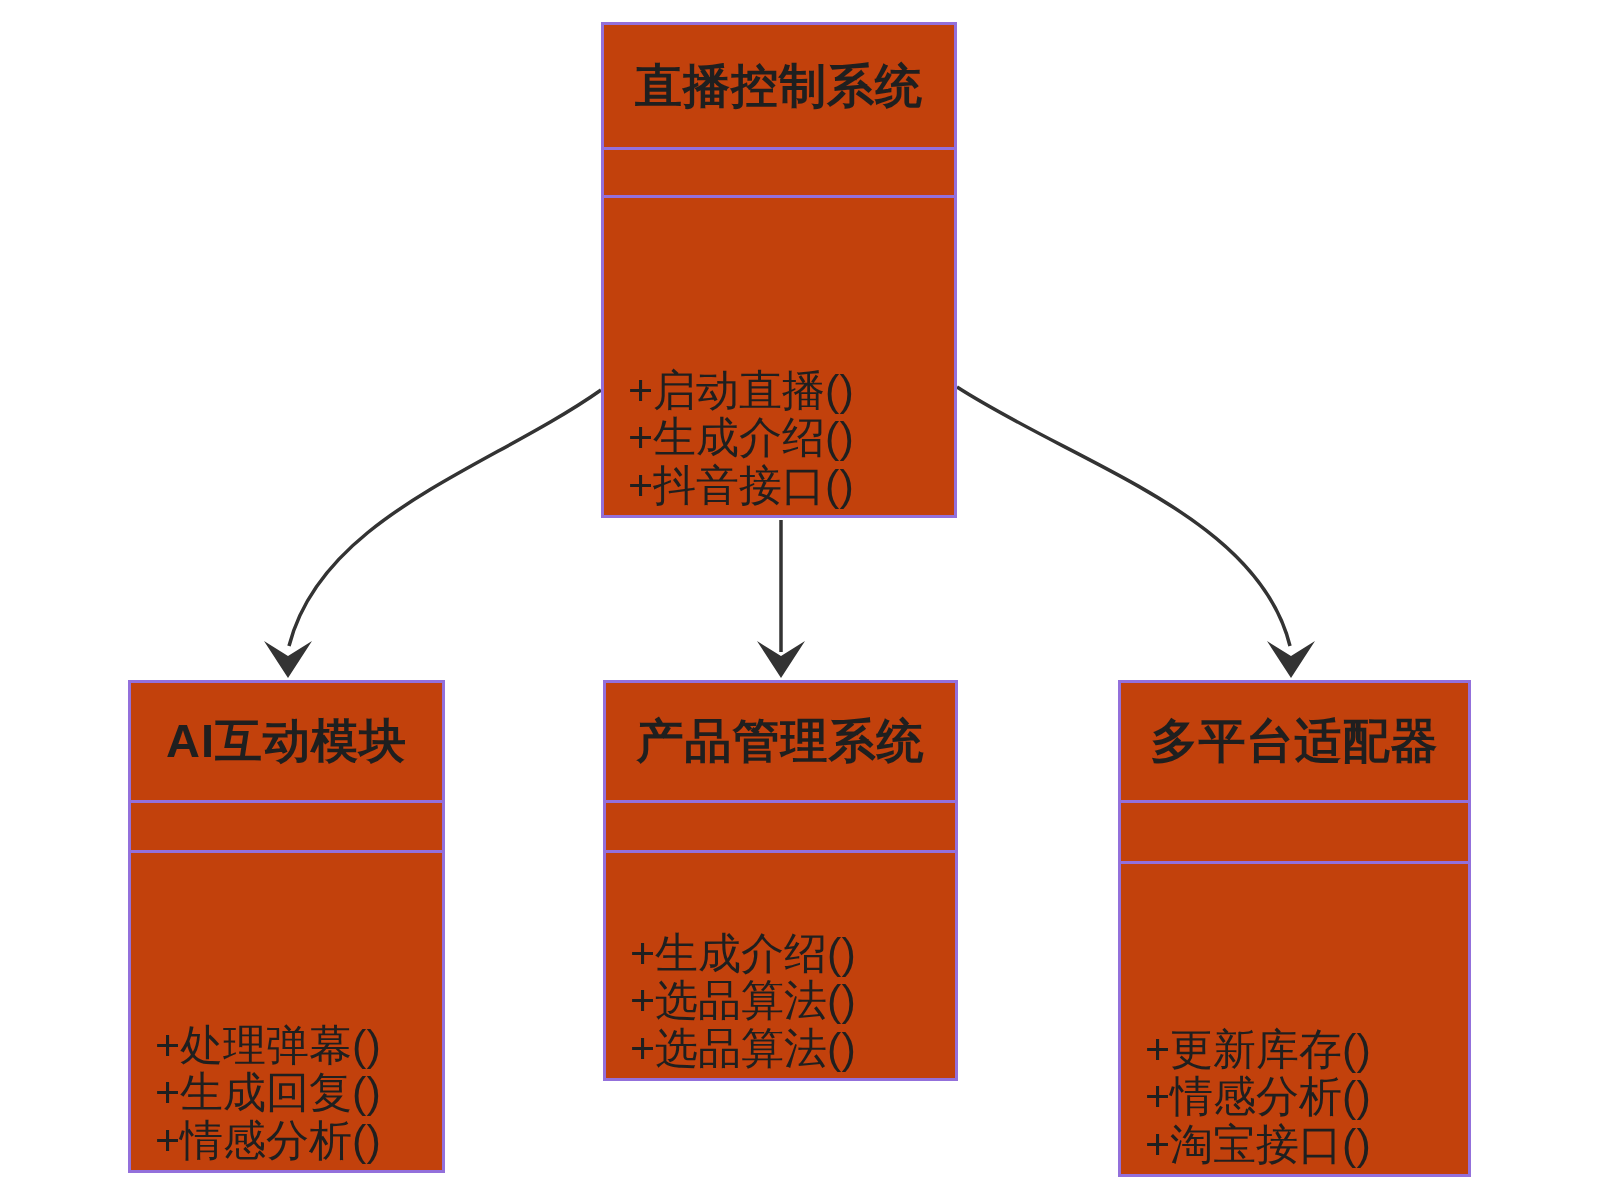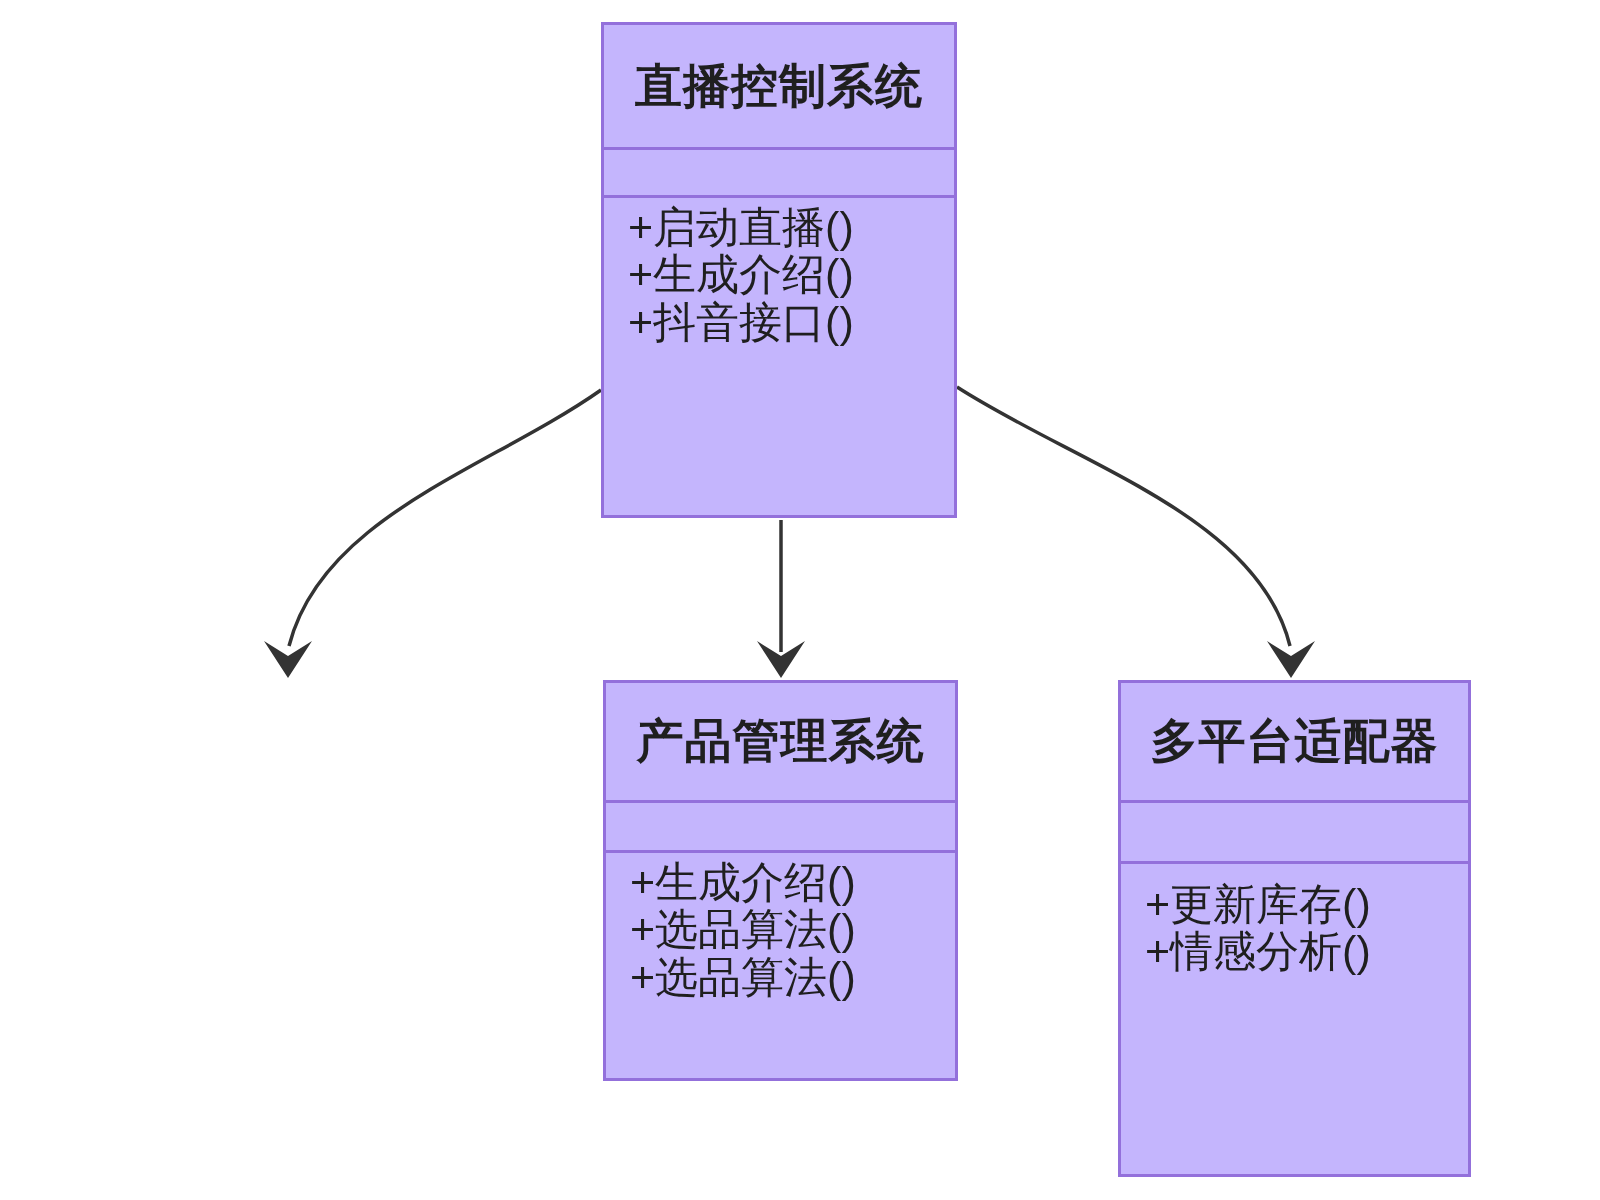--- a/index.html
+++ b/index.html
@@ -19,21 +19,21 @@
   .edges-svg {
     position: absolute;
     left: 0;
     top: 0;
     width: 1600px;
     height: 1200px;
   }
   .cls {
     position: absolute;
     box-sizing: border-box;
-    background: #c4b5fd;
+    background: #c2410c;
     border: 3px solid #9370DB;
     display: flex;
     flex-direction: column;
   }
   .cls-title {
     box-sizing: border-box;
     border-bottom: 3px solid #9370DB;
     display: flex;
     align-items: center;
     justify-content: center;
@@ -46,21 +46,21 @@
   .cls-attrs {
     box-sizing: border-box;
     border-bottom: 3px solid #9370DB;
   }
   .cls-top .cls-attrs { height: 48px; }
   .cls-bottom .cls-attrs { height: 50px; }
   .cls-methods {
     flex: 1;
     display: flex;
     flex-direction: column;
-    justify-content: flex-start;
+    justify-content: flex-end;
     padding: 6px 0;
   }
   .m {
     font-size: 43px;
     line-height: 1.1;
     padding-left: 24px;
     white-space: nowrap;
   }
 </style>
 </head>
@@ -83,33 +83,43 @@
   <div class="cls cls-top" style="left:601px; top:22px; width:356px; height:496px;">
     <div class="cls-title">直播控制系统</div>
     <div class="cls-attrs"></div>
     <div class="cls-methods">
       <div class="m">+启动直播()</div>
       <div class="m">+生成介绍()</div>
       <div class="m">+抖音接口()</div>
     </div>
   </div>
 
+  <div class="cls cls-bottom" style="left:128px; top:680px; width:317px; height:493px;">
+    <div class="cls-title">AI互动模块</div>
+    <div class="cls-attrs"></div>
+    <div class="cls-methods">
+      <div class="m">+处理弹幕()</div>
+      <div class="m">+生成回复()</div>
+      <div class="m">+情感分析()</div>
+    </div>
+  </div>
 
   <div class="cls cls-bottom" style="left:603px; top:680px; width:355px; height:401px;">
     <div class="cls-title">产品管理系统</div>
     <div class="cls-attrs"></div>
     <div class="cls-methods">
       <div class="m">+生成介绍()</div>
       <div class="m">+选品算法()</div>
       <div class="m">+选品算法()</div>
     </div>
   </div>
 
   <div class="cls cls-bottom" style="left:1118px; top:680px; width:353px; height:497px;gap:11px;">
     <div class="cls-title">多平台适配器</div>
     <div class="cls-attrs"></div>
     <div class="cls-methods">
       <div class="m">+更新库存()</div>
       <div class="m">+情感分析()</div>
+      <div class="m">+淘宝接口()</div>
     </div>
   </div>
 
 </div>
 
 </body></html>

